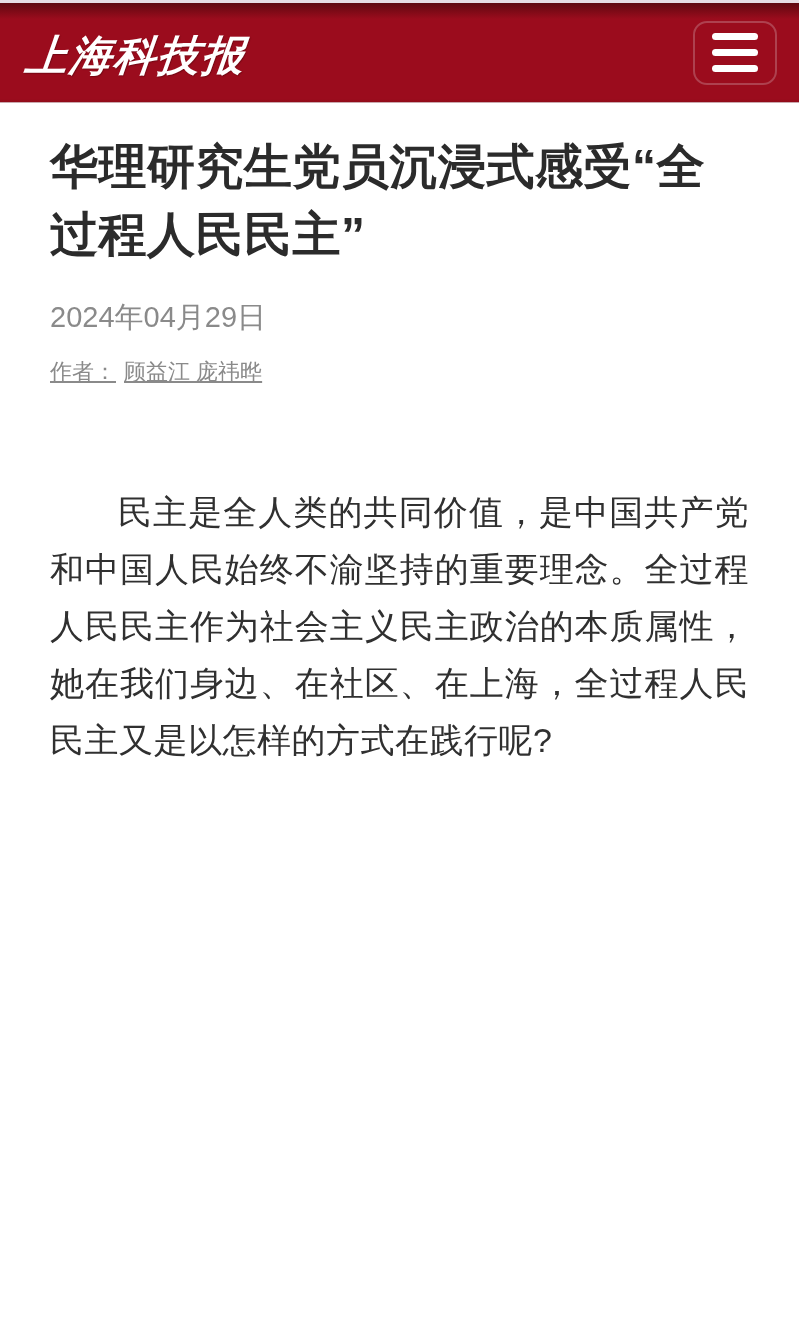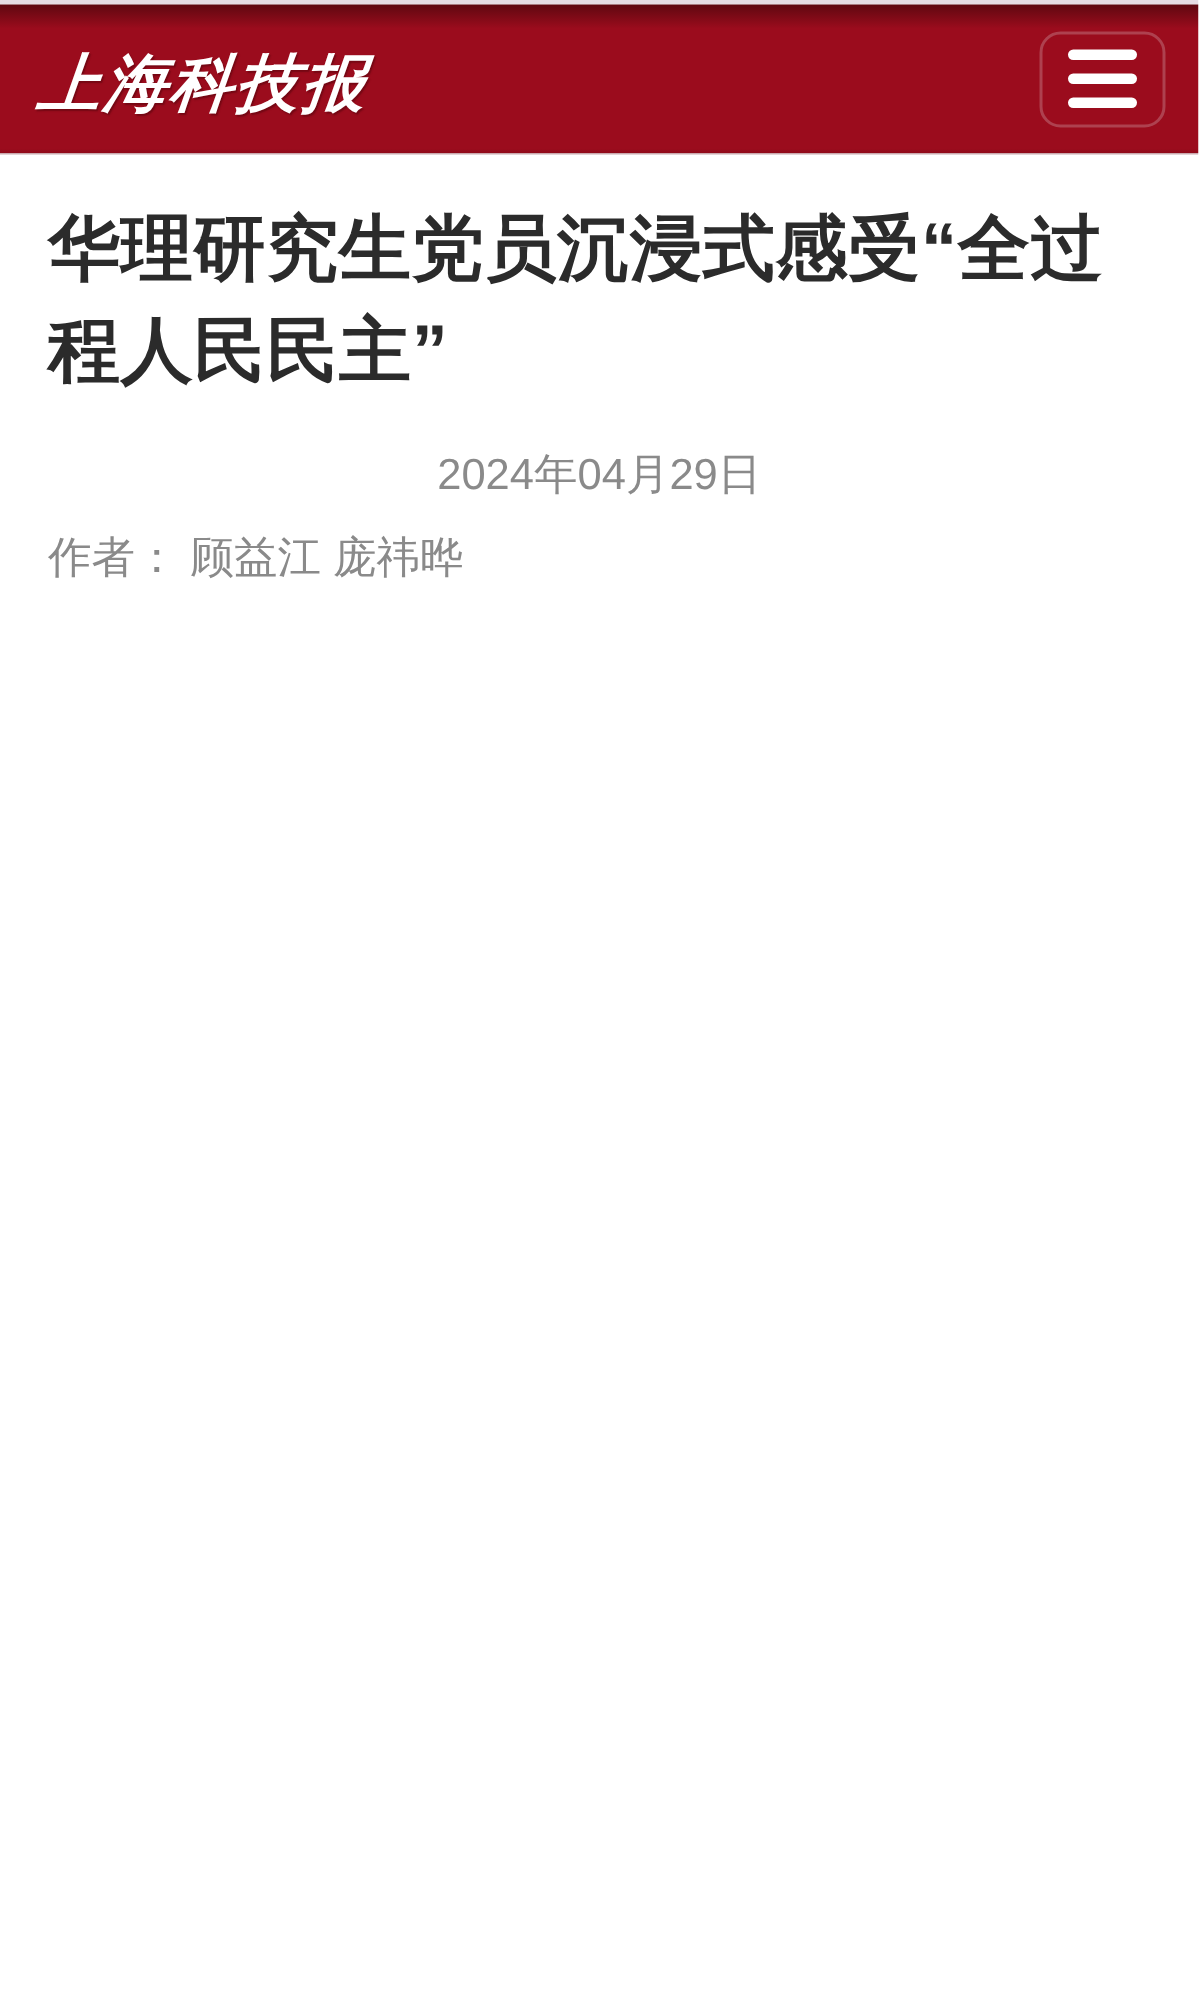--- a/index.html
+++ b/index.html
@@ -53,42 +53,42 @@
   }
   .menu-btn .bar {
     display: block;
     width: 46px;
     height: 7px;
     border-radius: 4px;
     background: #ffffff;
   }
 
   main.article {
-    padding: 0 32px;
+    padding: 0 50px;
   }
   h1.article-title {
     margin-top: 30px;
     font-size: 48px;
     line-height: 68px;
     font-weight: 700;
     color: #2b2b2b;
     letter-spacing: 0.5px;
   }
   .meta-date {
     margin-top: 28px;
     font-size: 29px;
     line-height: 40px;
     color: #8a8a8a;
-    text-align: center;
   }
   .meta-author {
     margin-top: 15px;
-    font-size: 29px;
+    font-size: 22px;
     line-height: 40px;
     color: #8a8a8a;
+    text-decoration: underline;
   }
   .meta-author .author-names { margin-left: 8px; }
 
   .article-body {
     margin-top: 92px;
   }
   .article-body p {
     font-size: 34px;
     line-height: 57px;
     letter-spacing: 0.5px;
@@ -115,14 +115,15 @@
 <main class="article">
   <h1 class="article-title">华理研究生党员沉浸式感受“全过程人民民主”</h1>
 
   <div class="meta-date">2024年04月29日</div>
 
   <div class="meta-author">
     <span class="author-label">作者：</span><span class="author-names">顾益江 庞祎晔</span>
   </div>
 
   <div class="article-body">
+    <p>民主是全人类的共同价值，是中国共产党和中国人民始终不渝坚持的重要理念。全过程人民民主作为社会主义民主政治的本质属性，她在我们身边、在社区、在上海，全过程人民民主又是以怎样的方式在践行呢?</p>
   </div>
 </main>
 
 </body></html>

